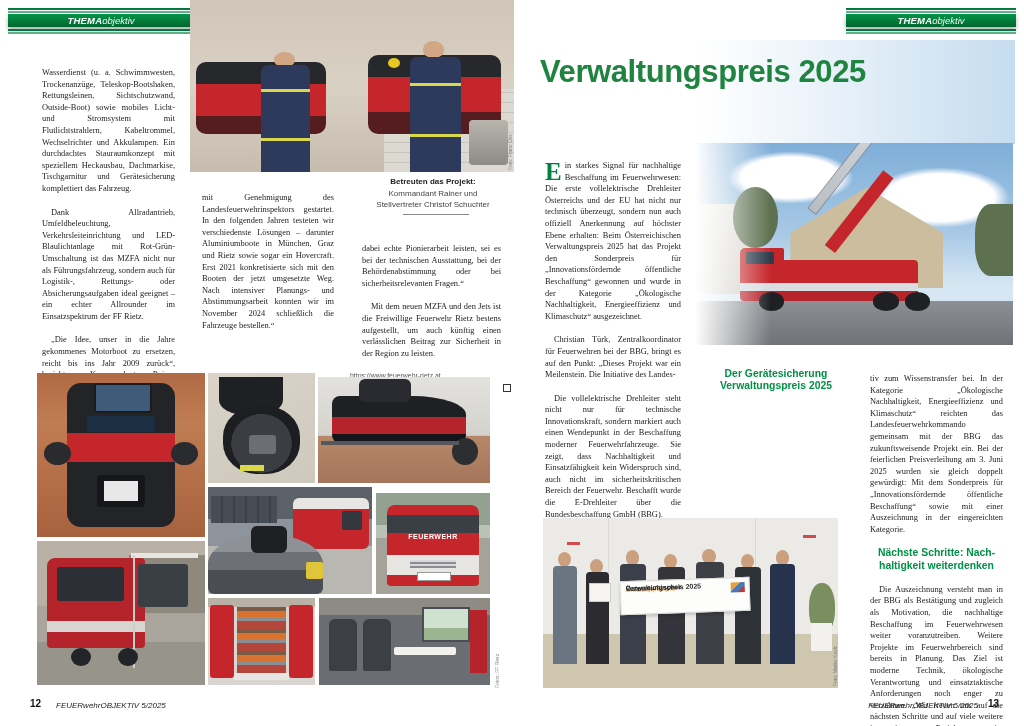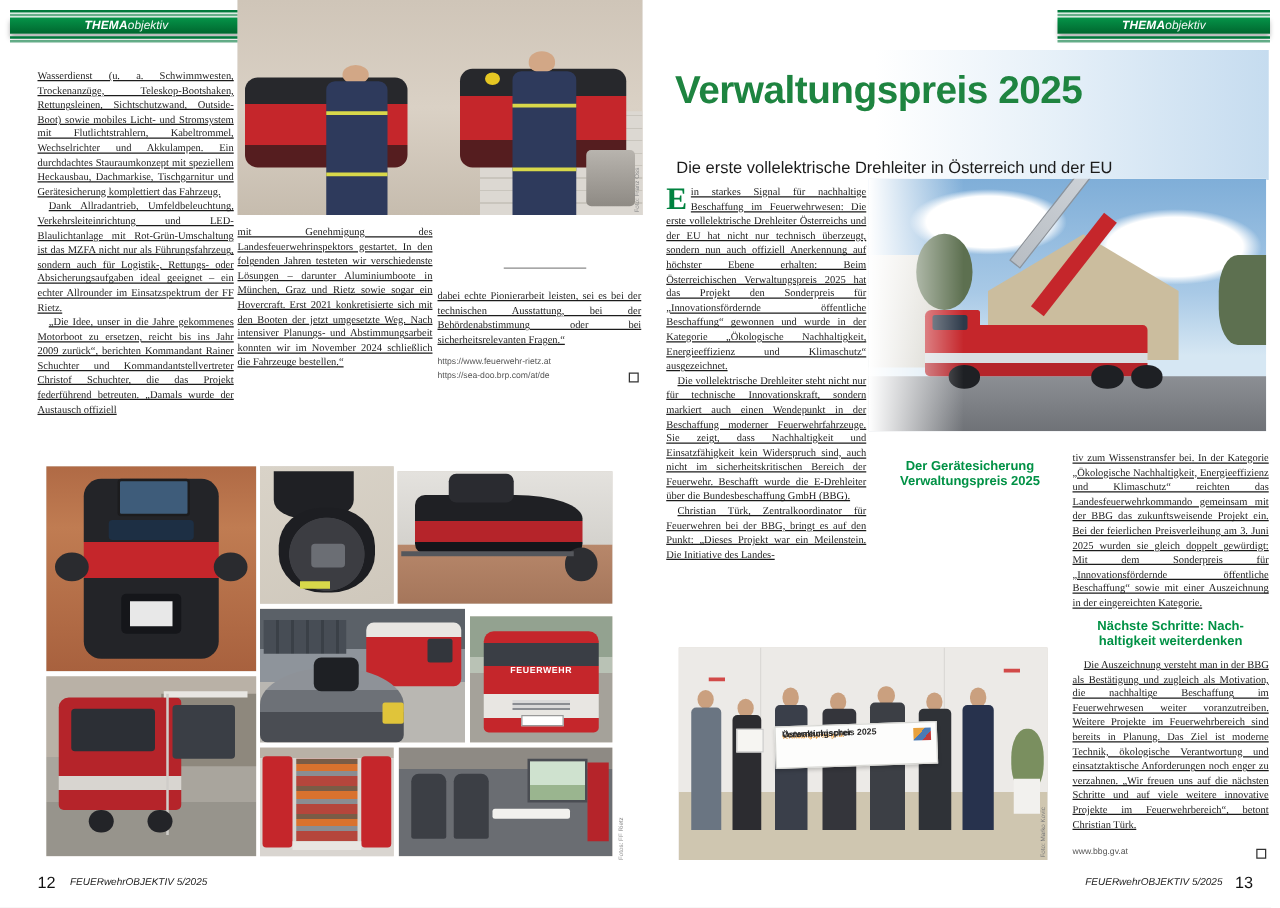--- a/index.html
+++ b/index.html
@@ -1,38 +1,38 @@
 <!DOCTYPE html>
 <html lang="de"><head>
 <meta charset="utf-8">
 <style>
   html,body{margin:0;padding:0;background:#f2f2f2;}
   #spread{position:relative;width:1024px;height:726px;background:#ffffff;overflow:hidden;
           font-family:"Liberation Serif",serif;}
   .abs{position:absolute;}
   
   .bodytext{font-size:8.4px;line-height:1.38;text-align:justify;color:#1c1c1c;}
-  .bodytext p{margin:0;text-decoration:underline;}
+  .bodytext p{margin:12px;}
   .bodytext p.ind{text-indent:9px;}
   .ghead{font-family:"Liberation Sans",sans-serif;font-weight:bold;font-size:10.4px;
          line-height:1.18;color:#009145;text-align:center;margin:7px 0 6px;}
   .ghead span{display:block;}
   .headline{font-family:"Liberation Sans",sans-serif;font-weight:bold;font-size:31px;
             line-height:1.12;color:#1e8440;letter-spacing:-0.4px;}
   .headline span{display:block;}
   .subhead{font-family:"Liberation Sans",sans-serif;font-size:13.2px;color:#1b1b1b;}
   .caption{font-family:"Liberation Sans",sans-serif;font-size:8px;line-height:1.45;color:#444;text-align:center;}
   .caption .cb{font-weight:bold;color:#222;display:block;}
   .caption span{display:block;}
   .divider{height:1px;background:#8a8a8a;}
   .linkline{font-family:"Liberation Sans",sans-serif;font-size:6.9px;color:#555;line-height:1.55;}
   .credit{font-family:"Liberation Sans",sans-serif;font-size:5px;color:#8a8a8a;
           transform:rotate(-90deg);transform-origin:left top;white-space:nowrap;}
   .footer-mag{font-family:"Liberation Sans",sans-serif;font-style:italic;font-size:8px;color:#222;}
-  .pagenum{font-family:"Liberation Sans",sans-serif;font-weight:normal;font-size:13px;color:#111;}
+  .pagenum{font-family:"Liberation Sans",sans-serif;font-weight:bold;font-size:10px;color:#111;}
   .endsq{display:inline-block;width:6px;height:6px;border:1px solid #333;background:#fff;}
   .dropcap{float:left;font-family:"Liberation Serif",serif;font-weight:bold;font-size:25px;
            line-height:0.85;color:#00823f;padding:1px 3px 0 0;}
   
   .banner{height:26px;}
   .bline{position:absolute;left:0;right:0;height:1.5px;background:#007a3c;}
   .bband{position:absolute;left:0;right:0;top:6px;height:13px;
          background:linear-gradient(180deg,#059449,#00662e);
          box-shadow:0 3px 4px rgba(0,0,0,.30);
          display:flex;align-items:center;justify-content:center;
@@ -82,24 +82,30 @@
   <div class="abs bodytext" style="left:30px;top:55px;width:157px;">
     <p>Wasserdienst (u. a. Schwimmwesten, Trockenanzüge, Teleskop-Bootshaken, Rettungsleinen, Sichtschutzwand, Outside-Boot) sowie mobiles Licht- und Stromsystem mit Flutlichtstrahlern, Kabeltrommel, Wechselrichter und Akkulampen. Ein durchdachtes Stauraumkonzept mit speziellem Heckausbau, Dachmarkise, Tischgarnitur und Gerätesicherung komplettiert das Fahrzeug.</p>
     <p class="ind">Dank Allradantrieb, Umfeldbeleuchtung, Verkehrsleiteinrichtung und LED-Blaulichtanlage mit Rot-Grün-Umschaltung ist das MZFA nicht nur als Führungsfahrzeug, sondern auch für Logistik-, Rettungs- oder Absicherungsaufgaben ideal geeignet – ein echter Allrounder im Einsatzspektrum der FF Rietz.</p>
     <p class="ind">„Die Idee, unser in die Jahre gekommenes Motorboot zu ersetzen, reicht bis ins Jahr 2009 zurück“, berichten Kommandant Rainer Schuchter und Kommandantstellvertreter Christof Schuchter, die das Projekt federführend betreuten. „Damals wurde der Austausch offiziell</p>
   </div>
 
   <div class="abs bodytext" style="left:190px;top:180px;width:156px;">
     <p>mit Genehmigung des Landesfeuerwehrinspektors gestartet. In den folgenden Jahren testeten wir verschiedenste Lösungen – darunter Aluminiumboote in München, Graz und Rietz sowie sogar ein Hovercraft. Erst 2021 konkretisierte sich mit den Booten der jetzt umgesetzte Weg. Nach intensiver Planungs- und Abstimmungsarbeit konnten wir im November 2024 schließlich die Fahrzeuge bestellen.“</p>
   </div>
 
+  <div class="abs caption" style="left:355px;top:176px;width:156px;">
+    <span class="cb">Betreuten das Projekt:</span>
+    <span>Kommandant Rainer und</span>
+    <span>Stellvertreter Christof Schuchter</span>
+  </div>
   <div class="abs divider" style="left:403px;top:214px;width:66px;"></div>
 
   <div class="abs bodytext" style="left:350px;top:231px;width:163px;">
     <p>dabei echte Pionierarbeit leisten, sei es bei der technischen Ausstattung, bei der Behördenabstimmung oder bei sicherheitsrelevanten Fragen.“</p>
+    <p class="ind">Mit dem neuen MZFA und den Jets ist die Freiwillige Feuerwehr Rietz bestens aufgestellt, um auch künftig einen verlässlichen Beitrag zur Sicherheit in der Region zu leisten.</p>
     <div style="position:relative;margin-top:8px;">
       <div class="linkline">https://www.feuerwehr-rietz.at</div>
       <div class="linkline">https://sea-doo.brp.com/at/de</div>
       <span class="endsq" style="position:absolute;right:2px;bottom:1px;"></span>
     </div>
   </div>
 
   <div class="photo" style="left:37px;top:373px;width:168px;height:164px;">
     <div style="inset:0;background:linear-gradient(180deg,#b06a45 0%,#c07c52 30%,#a8613e 100%);"></div>
     <div style="left:18%;top:6%;width:64%;height:88%;background:linear-gradient(180deg,#232428 0 35%,#c5262b 35% 55%,#232428 55%);border-radius:14px;"></div>
@@ -188,21 +194,20 @@
     </div>
     <div class="bline" style="top:21px;"></div>
     <div class="bline" style="top:24px;opacity:.6;"></div>
   </div>
 
   <div class="abs" style="left:700px;top:40px;width:315px;height:104px;background:linear-gradient(90deg,rgba(255,255,255,1) 0%,rgba(210,228,243,.55) 45%,rgba(178,208,234,.75) 100%);"></div>
 
   <div class="abs headline" style="left:540px;top:55px;width:470px;">
     <span>Verwaltungspreis 2025</span>
   </div>
-  <div class="abs subhead" style="left:541px;top:126px;width:470px;">Die erste vollelektrische Drehleiter in Österreich und der EU</div>
 
   <div class="photo" style="left:695px;top:143px;width:318px;height:202px;background:#fff;">
     <div style="inset:0;background:linear-gradient(180deg,#7fae d8,#7faed8 0%,#a8c9e6 45%,#d6e7f3 70%);background:linear-gradient(180deg,#7faed8 0%,#a8c9e6 45%,#d6e7f3 70%);"></div>
     <div style="left:10%;top:4%;width:40%;height:26%;background:radial-gradient(ellipse,#ffffff 0 55%,rgba(255,255,255,0) 70%);"></div>
     <div style="left:55%;top:12%;width:44%;height:30%;background:radial-gradient(ellipse,#ffffff 0 55%,rgba(255,255,255,0) 70%);"></div>
     <div style="left:0;top:30%;width:18%;height:45%;background:linear-gradient(180deg,#e3e1da,#cfcdc4);"></div>
     <div style="left:12%;top:22%;width:14%;height:30%;background:#5d7050;border-radius:50%;"></div>
     <div style="right:0;top:30%;width:12%;height:36%;background:#5d7050;border-radius:40% 0 0 40%;"></div>
     <div style="left:30%;top:22%;width:48%;height:50%;background:#cbbd9e;clip-path:polygon(0 100%,0 45%,50% 0,100% 45%,100% 100%);"></div>
     <div style="left:0;bottom:0;width:100%;height:22%;background:linear-gradient(180deg,#8c8f94,#6f7277);"></div>
@@ -212,22 +217,22 @@
     <div style="left:14%;top:52%;width:14%;height:12%;background:#c5262b;border-radius:5px 2px 0 0;"></div>
     <div style="left:16%;top:54%;width:9%;height:6%;background:#2e3a4a;border-radius:2px;"></div>
     <div style="left:20%;top:74%;width:8%;height:9%;background:#1e2024;border-radius:50%;"></div>
     <div style="left:56%;top:74%;width:8%;height:9%;background:#1e2024;border-radius:50%;"></div>
     <div style="left:66%;top:74%;width:8%;height:9%;background:#1e2024;border-radius:50%;"></div>
     <div style="left:0;top:0;width:24%;height:100%;background:linear-gradient(90deg,#ffffff 0%,rgba(255,255,255,0) 100%);"></div>
   </div>
 
   <div class="abs bodytext" style="left:533px;top:148px;width:160px;">
     <p><span class="dropcap">E</span><span>in starkes Signal für nachhaltige Beschaffung im Feuerwehrwesen: Die erste vollelektrische Drehleiter Österreichs und der EU hat nicht nur technisch überzeugt, sondern nun auch offiziell Anerkennung auf höchster Ebene erhalten: Beim Österreichischen Verwaltungspreis 2025 hat das Projekt den Sonderpreis für „Innovationsfördernde öffentliche Beschaffung“ gewonnen und wurde in der Kategorie „Ökologische Nachhaltigkeit, Energieeffizienz und Klimaschutz“ ausgezeichnet.</span></p>
+    <p class="ind">Christian Türk, Zentralkoordinator für Feuerwehren bei der BBG, bringt es auf den Punkt: „Dieses Projekt war ein Meilenstein. Die Initiative des Landes-</p>
     <p class="ind">Die vollelektrische Drehleiter steht nicht nur für technische Innovationskraft, sondern markiert auch einen Wendepunkt in der Beschaffung moderner Feuerwehrfahrzeuge. Sie zeigt, dass Nachhaltigkeit und Einsatzfähigkeit kein Widerspruch sind, auch nicht im sicherheitskritischen Bereich der Feuerwehr. Beschafft wurde die E-Drehleiter über die Bundesbeschaffung GmbH (BBG).</p>
-    <p class="ind">Christian Türk, Zentralkoordinator für Feuerwehren bei der BBG, bringt es auf den Punkt: „Dieses Projekt war ein Meilenstein. Die Initiative des Landes-</p>
   </div>
 
   <div class="abs bodytext" style="left:697px;top:361px;width:158px;">
     <div class="ghead">
       <span>Der Gerätesicherung</span>
       <span>Verwaltungspreis 2025</span>
     </div>
   </div>
 
   <div class="abs bodytext" style="left:858px;top:361px;width:157px;">

